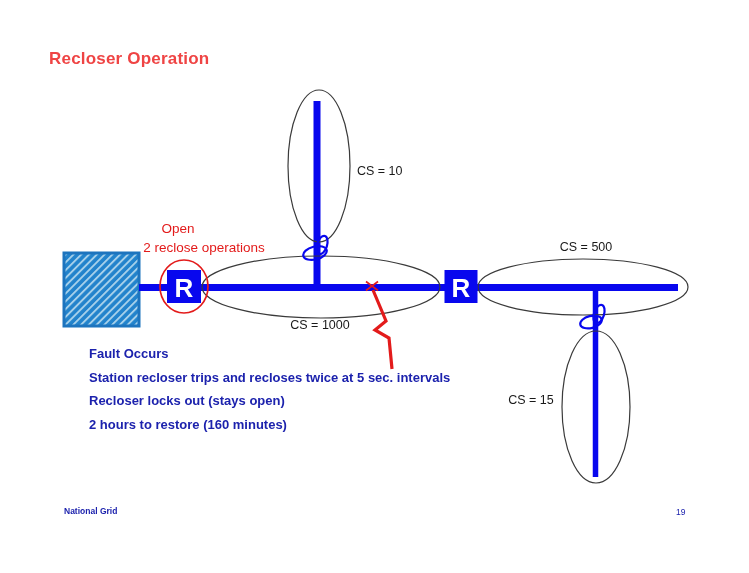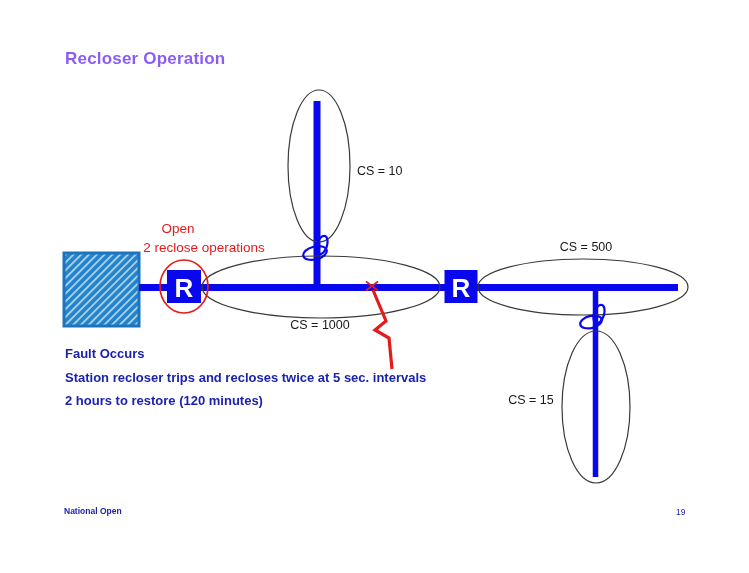--- a/index.html
+++ b/index.html
@@ -4,29 +4,29 @@
 <style>
   html, body { margin: 0; padding: 0; }
   body {
     width: 749px; height: 573px;
     background: #ffffff;
     position: relative;
     font-family: "Liberation Sans", sans-serif;
     overflow: hidden;
   }
   .slide-title {
-    position: absolute; left: 65px; top: 49px;
-    font-size: 17px; font-weight: bold; color: #8b5cf6;
+    position: absolute; left: 49px; top: 49px;
+    font-size: 17px; font-weight: bold; color: #ef4444;
     letter-spacing: 0.2px;
   }
   .bullets {
     position: absolute; left: 65px; top: 346px;
     color: #1c22ad; font-weight: bold; font-size: 13px;
   }
-  .bullet { height: 23.5px; white-space: nowrap; }
+  .bullet { height: 23.5px; white-space: nowrap; margin-left: 24px; }
   .footer-brand {
     position: absolute; left: 64px; top: 506px;
     font-size: 8.5px; font-weight: bold; color: #1c22ad;
   }
   .footer-page {
     position: absolute; left: 676px; top: 507px;
     font-size: 8.5px; color: #1c22ad;
   }
   svg.diagram { position: absolute; left: 0; top: 0; }
   .cs-label {
@@ -96,17 +96,18 @@
 
   <text class="cs-label" x="357" y="175" text-anchor="start">CS = 10</text>
   <text class="cs-label" x="320" y="329" text-anchor="middle">CS = 1000</text>
   <text class="cs-label" x="586" y="251" text-anchor="middle">CS = 500</text>
   <text class="cs-label" x="531" y="404" text-anchor="middle">CS = 15</text>
 </svg>
 
 <div class="bullets">
   <div class="bullet">Fault Occurs</div>
   <div class="bullet">Station recloser trips and recloses twice at 5 sec. intervals</div>
-  <div class="bullet">2 hours to restore (120 minutes)</div>
+  <div class="bullet">Recloser locks out (stays open)</div>
+  <div class="bullet">2 hours to restore (160 minutes)</div>
 </div>
 
-<div class="footer-brand">National Open</div>
+<div class="footer-brand">National Grid</div>
 <div class="footer-page">19</div>
 
 </body></html>

